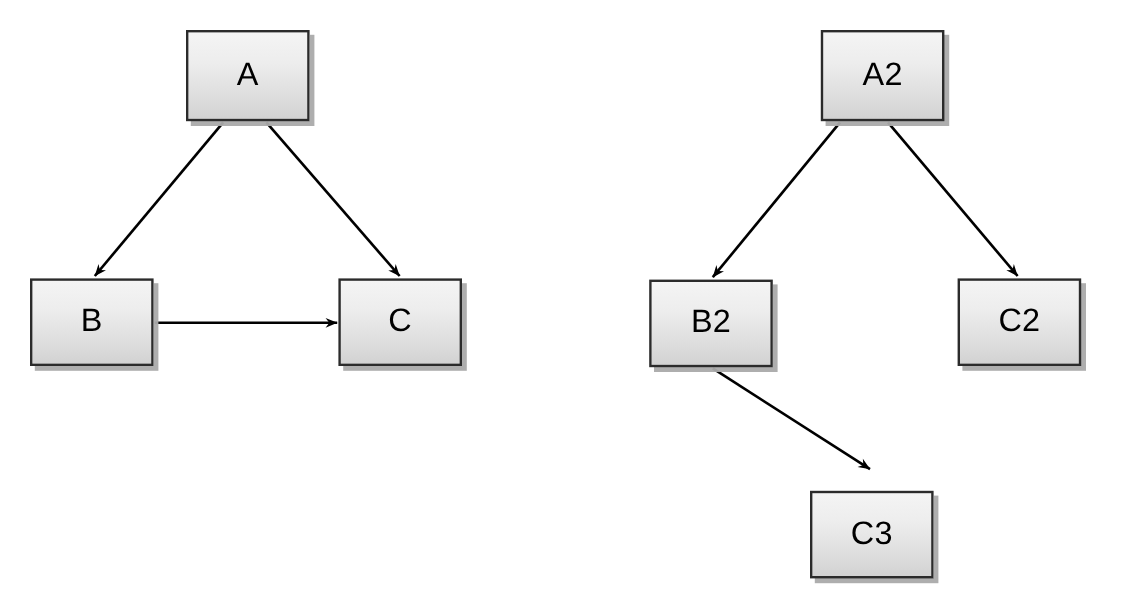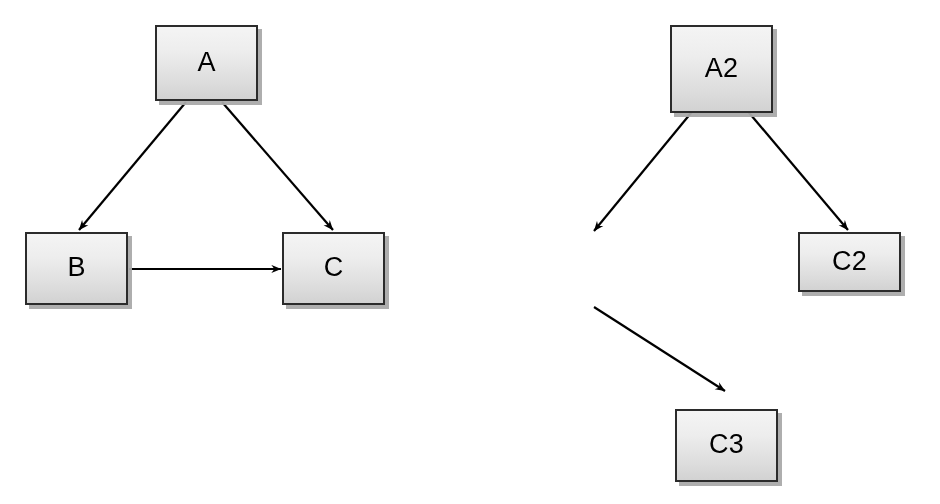--- a/index.html
+++ b/index.html
@@ -71,23 +71,26 @@
 
   <div class="node" style="left: 155px; top: 25px; width: 103px; height: 76px;">
     <span class="node-label">A</span>
   </div>
   <div class="node" style="left: 25px; top: 232px; width: 103px; height: 73px;">
     <span class="node-label">B</span>
   </div>
   <div class="node" style="left: 282px; top: 232px; width: 103px; height: 73px;">
     <span class="node-label">C</span>
   </div>
-  <div class="node" style="left: 670px; top: 25px; width: 103px; height: 88px;">
+  <div class="node" style="left: 684px; top: 25px; width: 103px; height: 76px;">
     <span class="node-label">A2</span>
   </div>
-  <div class="node" style="left: 798px; top: 232px; width: 103px; height: 60px;">
+  <div class="node" style="left: 541px; top: 233px; width: 103px; height: 73px;">
+    <span class="node-label">B2</span>
+  </div>
+  <div class="node" style="left: 798px; top: 232px; width: 103px; height: 73px;">
     <span class="node-label">C2</span>
   </div>
   <div class="node" style="left: 675px; top: 393px; width: 103px; height: 73px; margin-top: 16px;">
     <span class="node-label">C3</span>
   </div>
 
 </div>
 
 </body></html>

